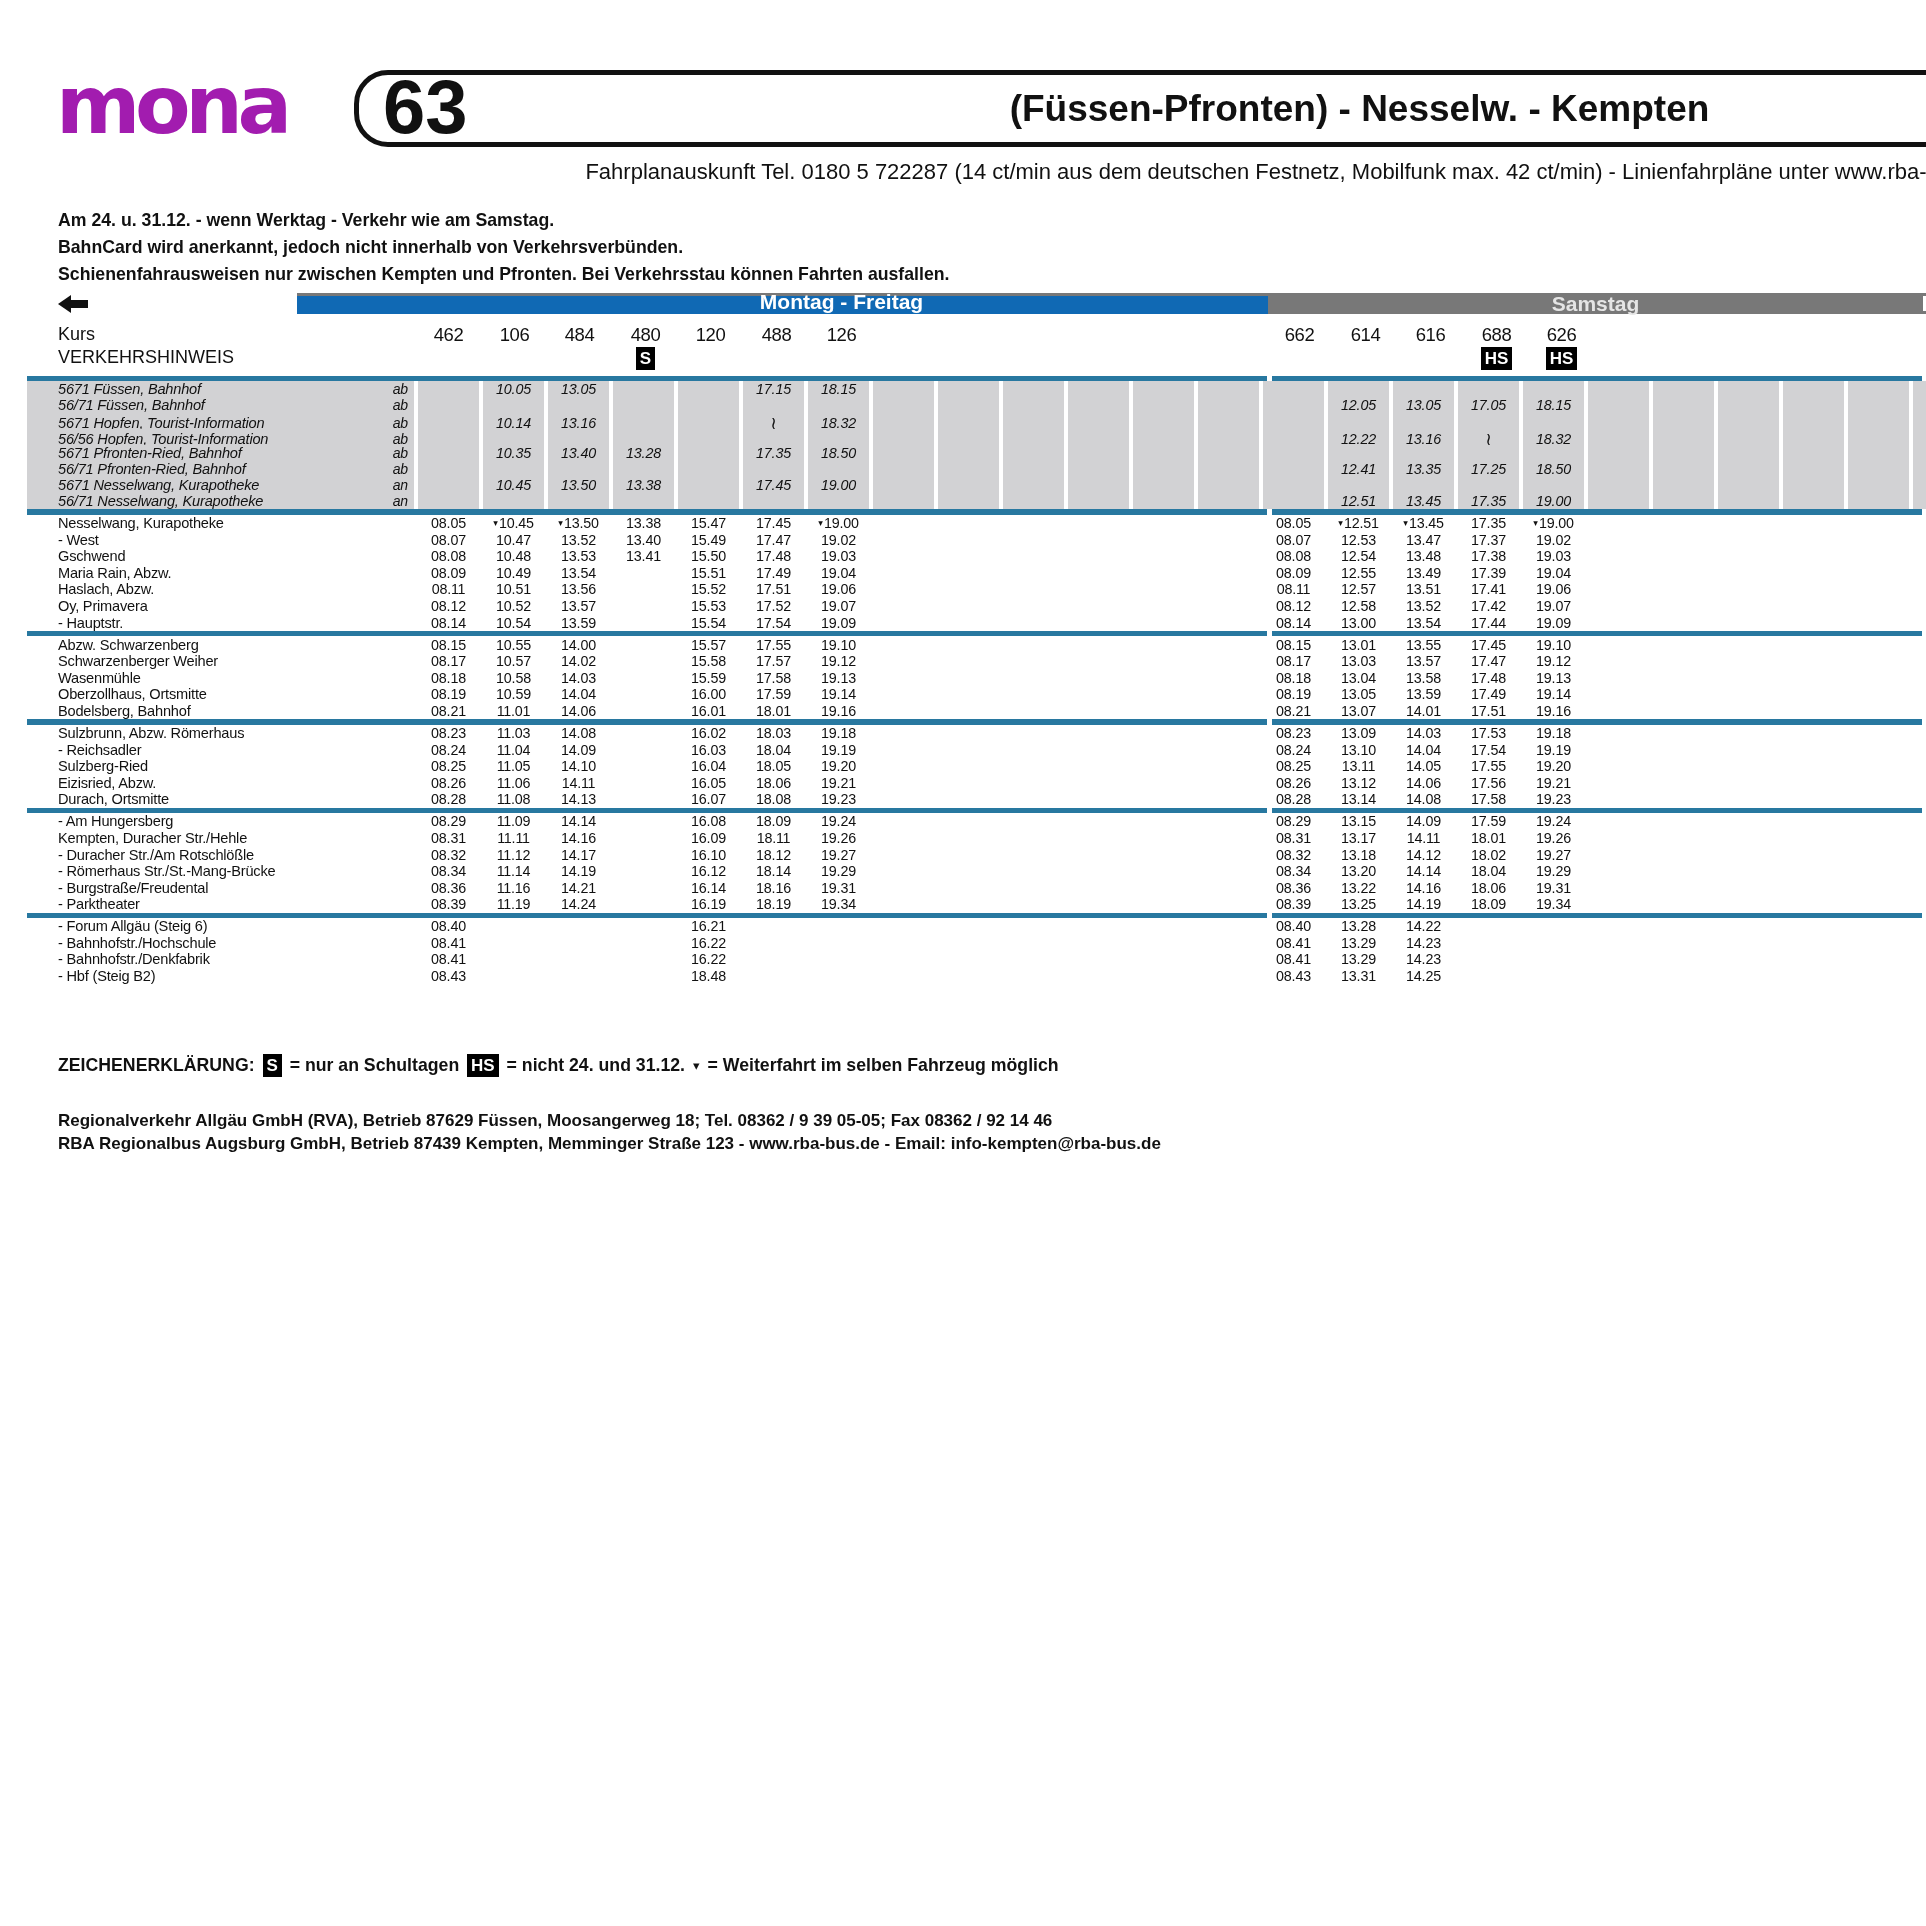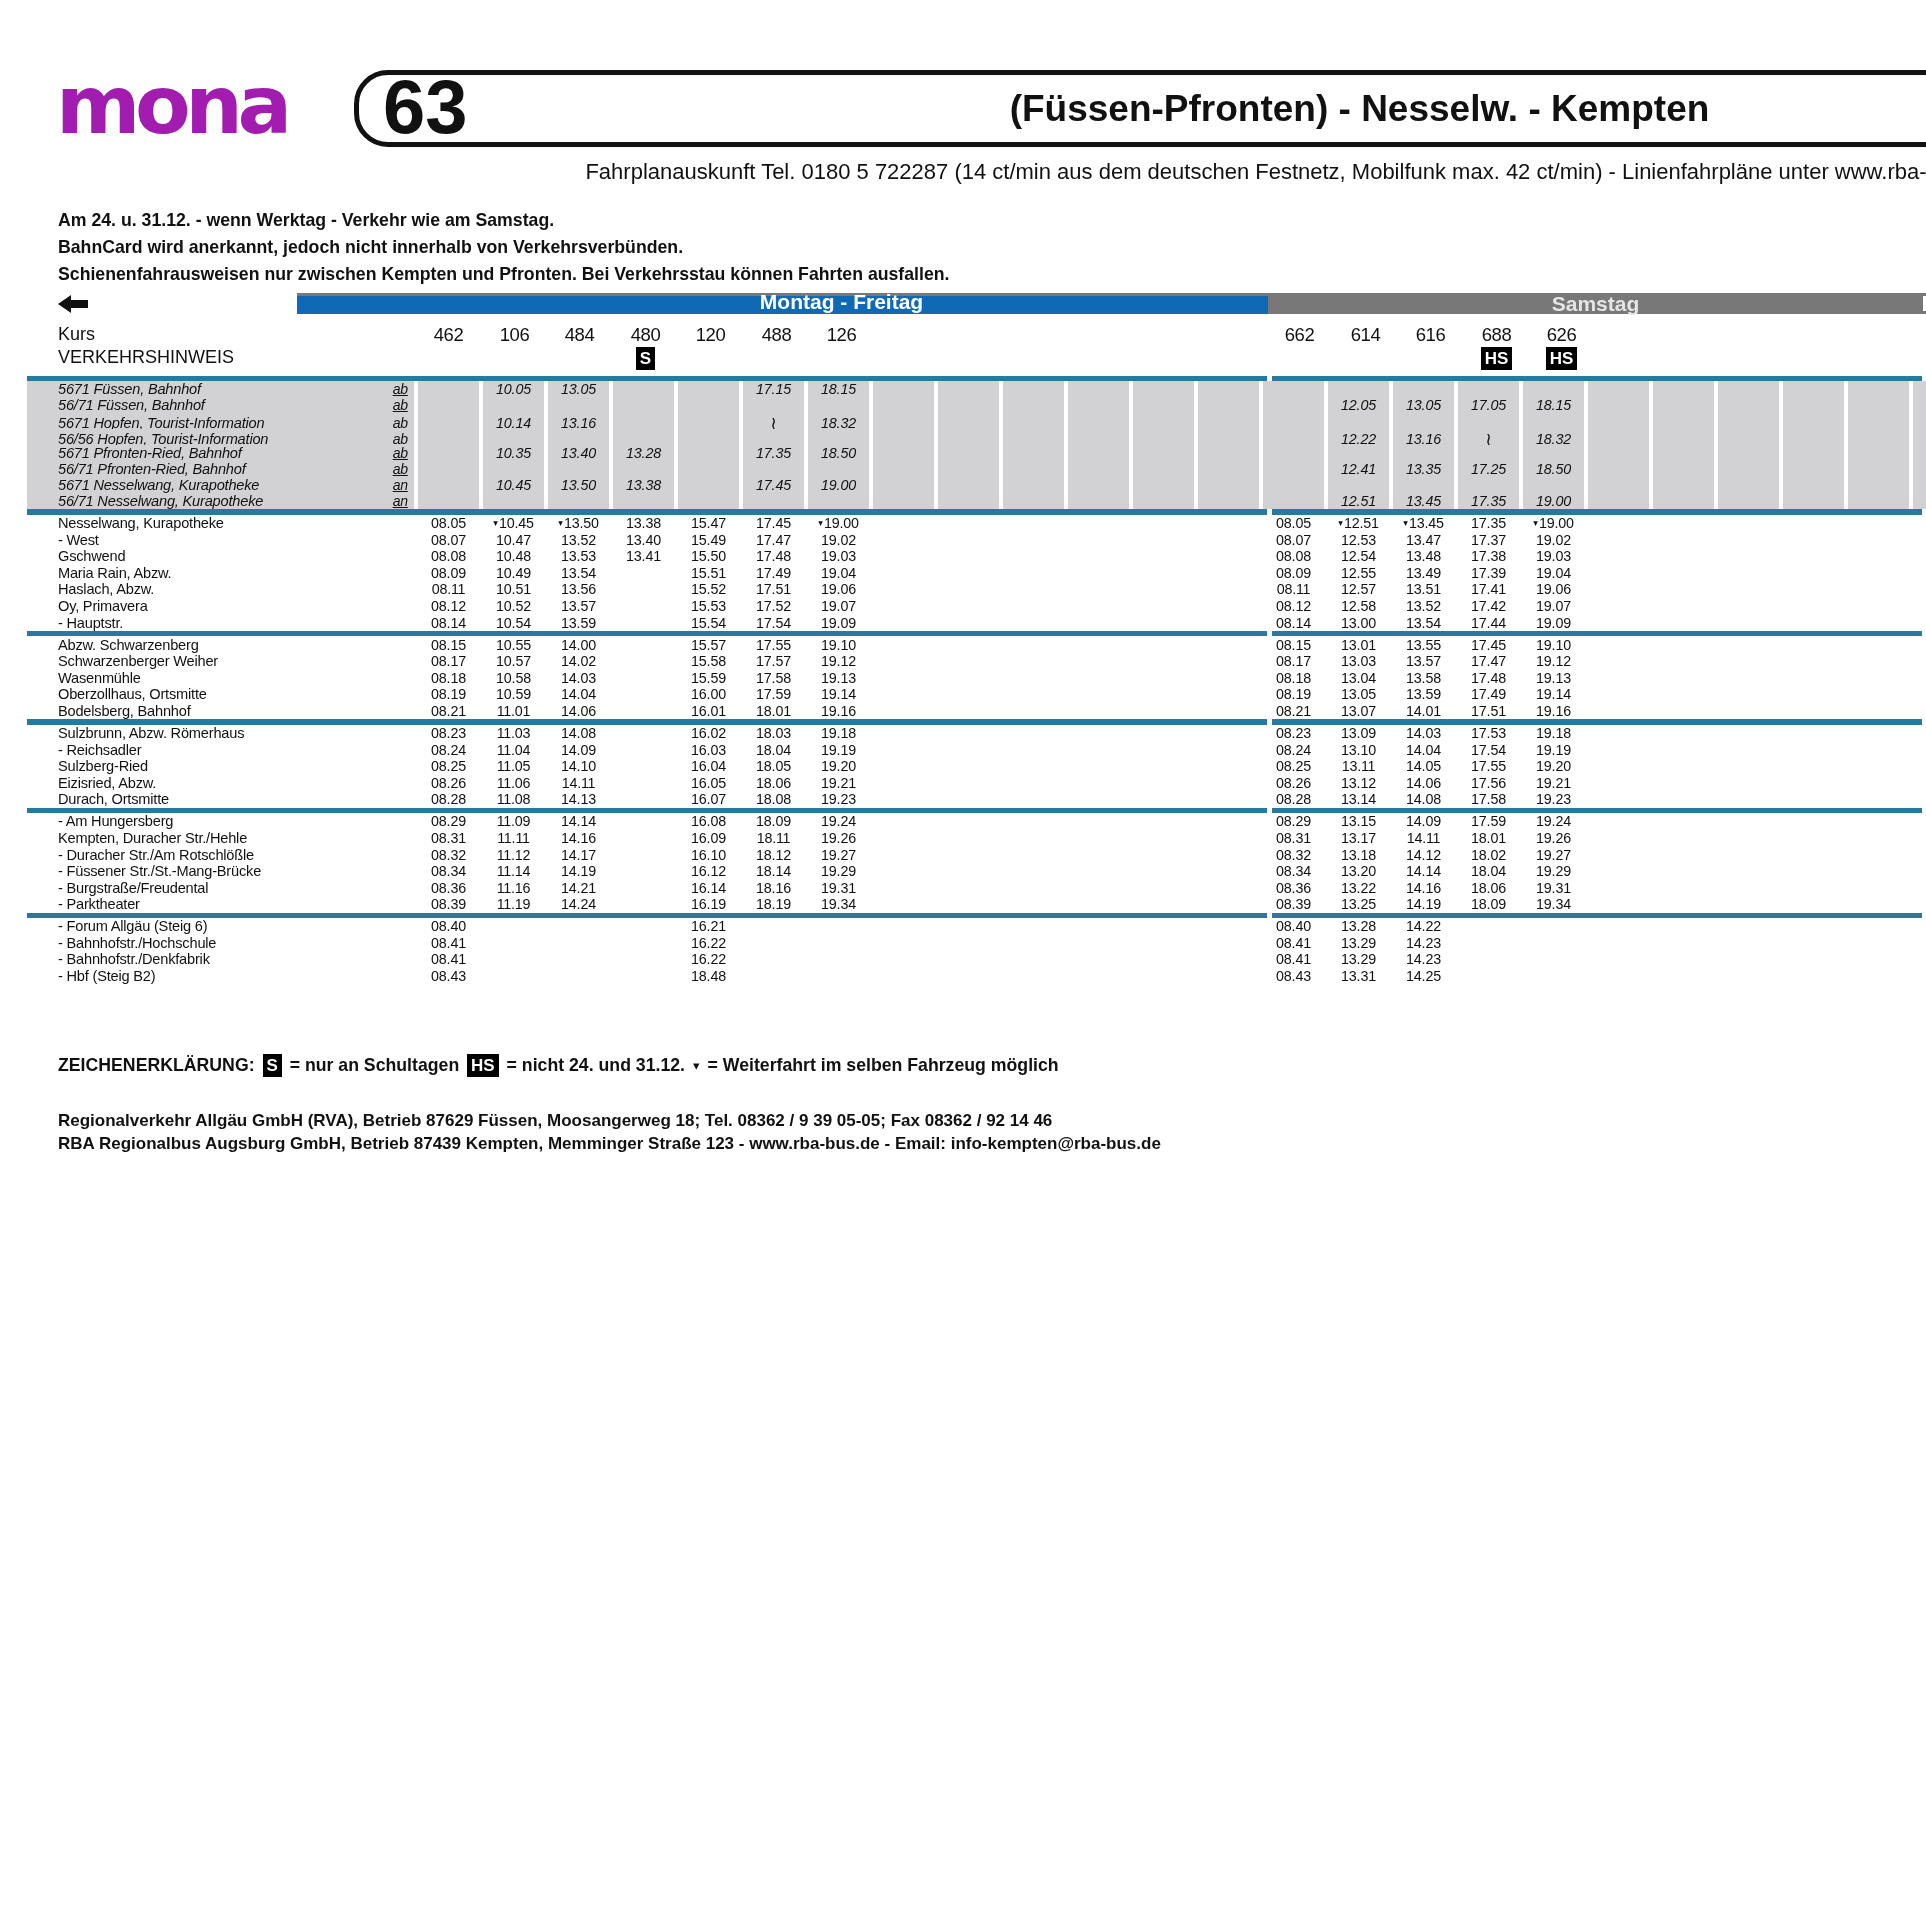--- a/index.html
+++ b/index.html
@@ -36,21 +36,21 @@
   .badge{display:inline-block;background:#000;color:#fff;font-weight:bold;font-size:17px;line-height:1.25;padding:0.8px 3.9px;}
   
   .tablewrap{position:absolute;left:27px;top:376px;width:2419px;}
   .rule{position:relative;height:5.4px;background:#2878a0;}
   .rule .gap{position:absolute;top:0;width:5.4px;height:5.4px;background:#fff;}
   .trow{display:grid;grid-template-columns:389px repeat(31,65px);height:16.6px;}
   .trow.pre{height:16px;font-style:italic;}
   .cell{display:flex;align-items:center;justify-content:center;font-size:14.3px;letter-spacing:-0.2px;box-sizing:border-box;}
   .cell.label{justify-content:space-between;padding-left:31px;padding-right:6.2px;}
   .stop{font-size:14.6px;white-space:nowrap;}
-  .mark{font-size:14px;font-style:italic;text-decoration:underline;}
+  .mark{font-size:14px;font-style:italic;}
   .pre .cell{background:#d2d2d4;border-left:2.3px solid #fff;border-right:2.3px solid #fff;}
   .pre .cell.label{border-left:none;background:#d2d2d4;}
   .cm{font-size:9.2px;margin-right:1.2px;transform:translateY(-0.8px);font-family:"DejaVu Sans",sans-serif;}
   .skip{font-size:17.7px;font-family:"DejaVu Sans",sans-serif;}
   
   .legend{position:absolute;left:58px;top:1054px;display:flex;align-items:center;gap:8px;font-size:17.7px;font-weight:bold;white-space:nowrap;}
   .legend .sym{font-family:"DejaVu Sans",sans-serif;font-size:13px;}
   .footer{position:absolute;left:58px;font-size:17px;font-weight:bold;white-space:nowrap;}
 </style>
 </head>
@@ -959,21 +959,21 @@
         <div class="cell t">19.27</div>
         <div class="cell t"></div>
         <div class="cell t"></div>
         <div class="cell t"></div>
         <div class="cell t"></div>
         <div class="cell t"></div>
         <div class="cell t">15.07</div>
       </div>
       <div class="trow">
         <div class="cell label">
-          <span class="stop">- Füssener Str./St.-Mang-Brücke</span>
+          <span class="stop">- Römerhaus Str./St.-Mang-Brücke</span>
         </div>
         <div class="cell t">08.34</div>
         <div class="cell t">11.14</div>
         <div class="cell t">14.19</div>
         <div class="cell t"></div>
         <div class="cell t">16.12</div>
         <div class="cell t">18.14</div>
         <div class="cell t">19.29</div>
         <div class="cell t"></div>
         <div class="cell t"></div>

